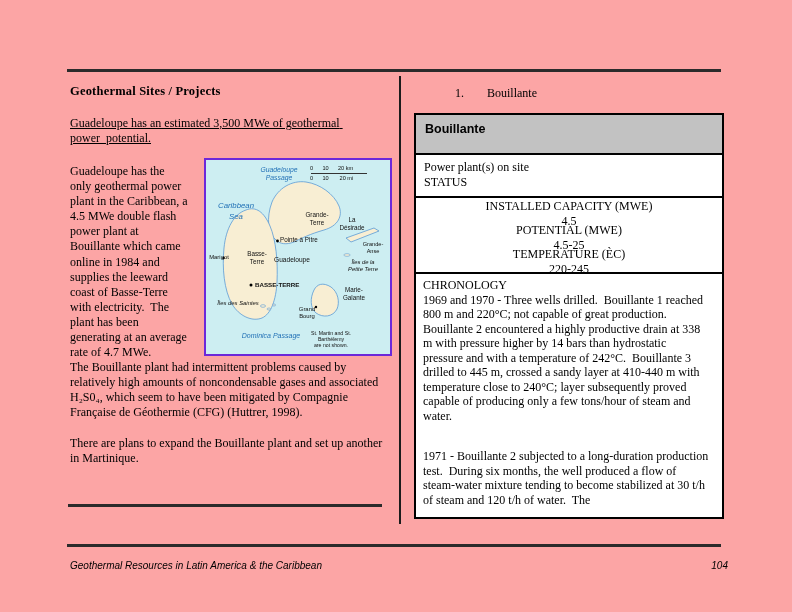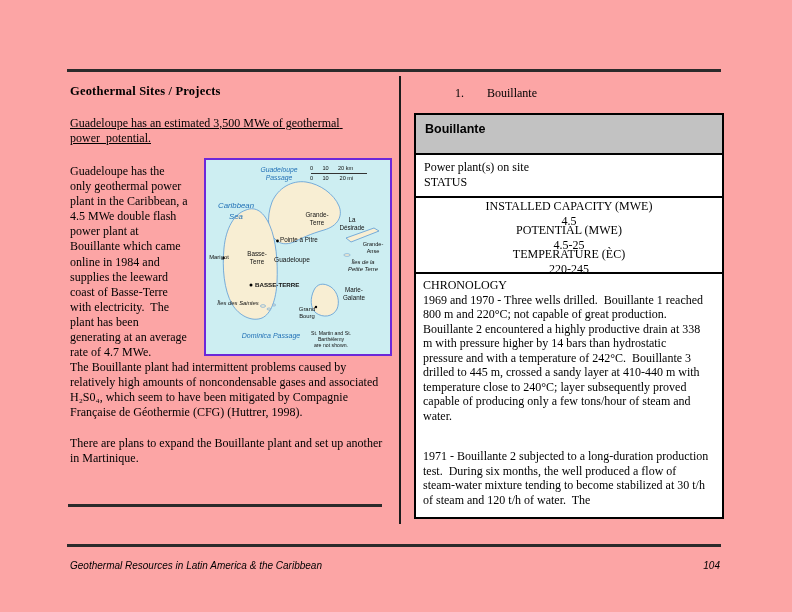--- a/index.html
+++ b/index.html
@@ -67,21 +67,21 @@
   .cap-row{display:flex;align-items:center;height:24px;padding:0 8px;flex-direction:column;}
   .cap-label{flex:1;}
   .cap-value{width:112px;text-align:center;}
   .bt-chrono{padding:4px 13px 10px 7px;font-size:12px;line-height:14.5px;}
   .bt-chrono .p{white-space:pre-wrap;}
   .bt-chrono .p2{margin-top:26px;}
 
   
   .footer-left{position:absolute;left:70px;top:560px;font-family:"Liberation Sans", sans-serif;
                font-style:italic;font-size:10px;}
-  .footer-right{position:absolute;right:72px;top:560px;font-family:"Liberation Sans", sans-serif;
+  .footer-right{position:absolute;right:64px;top:560px;font-family:"Liberation Sans", sans-serif;
                 font-style:italic;font-size:10px;}
 </style>
 </head>
 <body>
 
 <div class="page">
 
   <div class="rule rule-top"></div>
   <div class="col-divider"></div>
 

